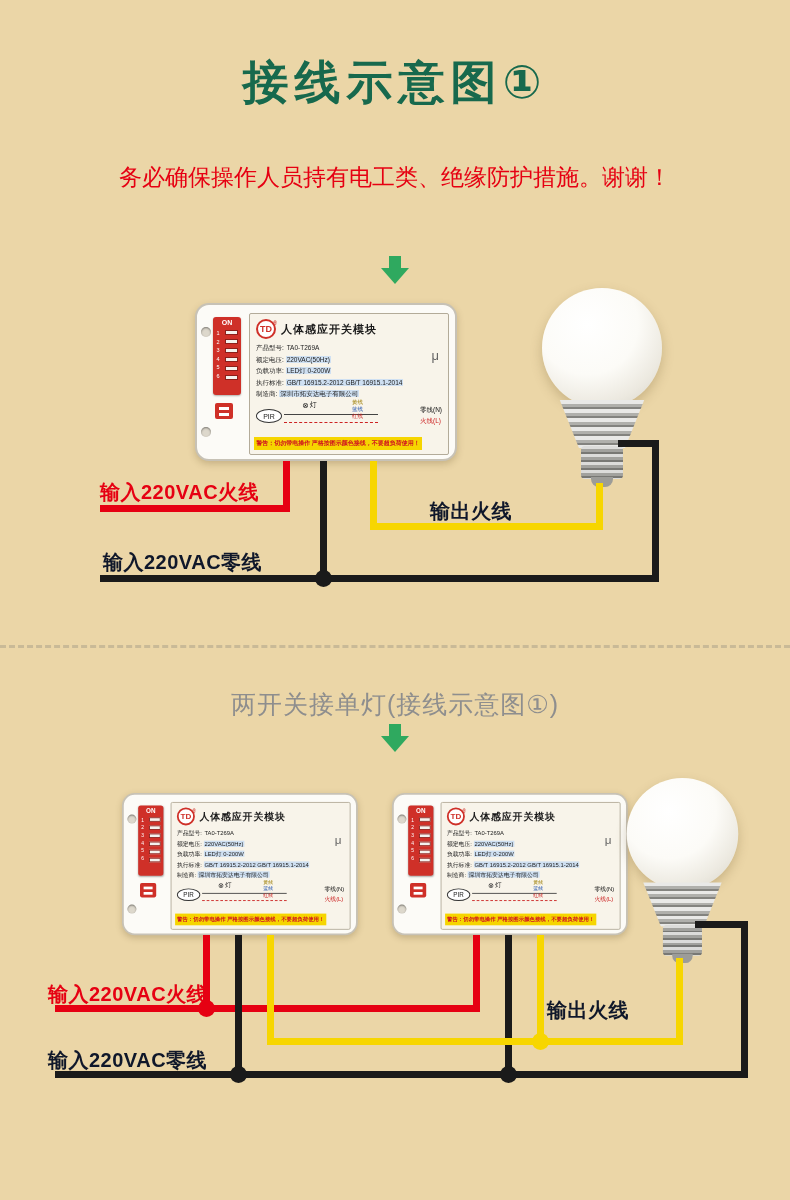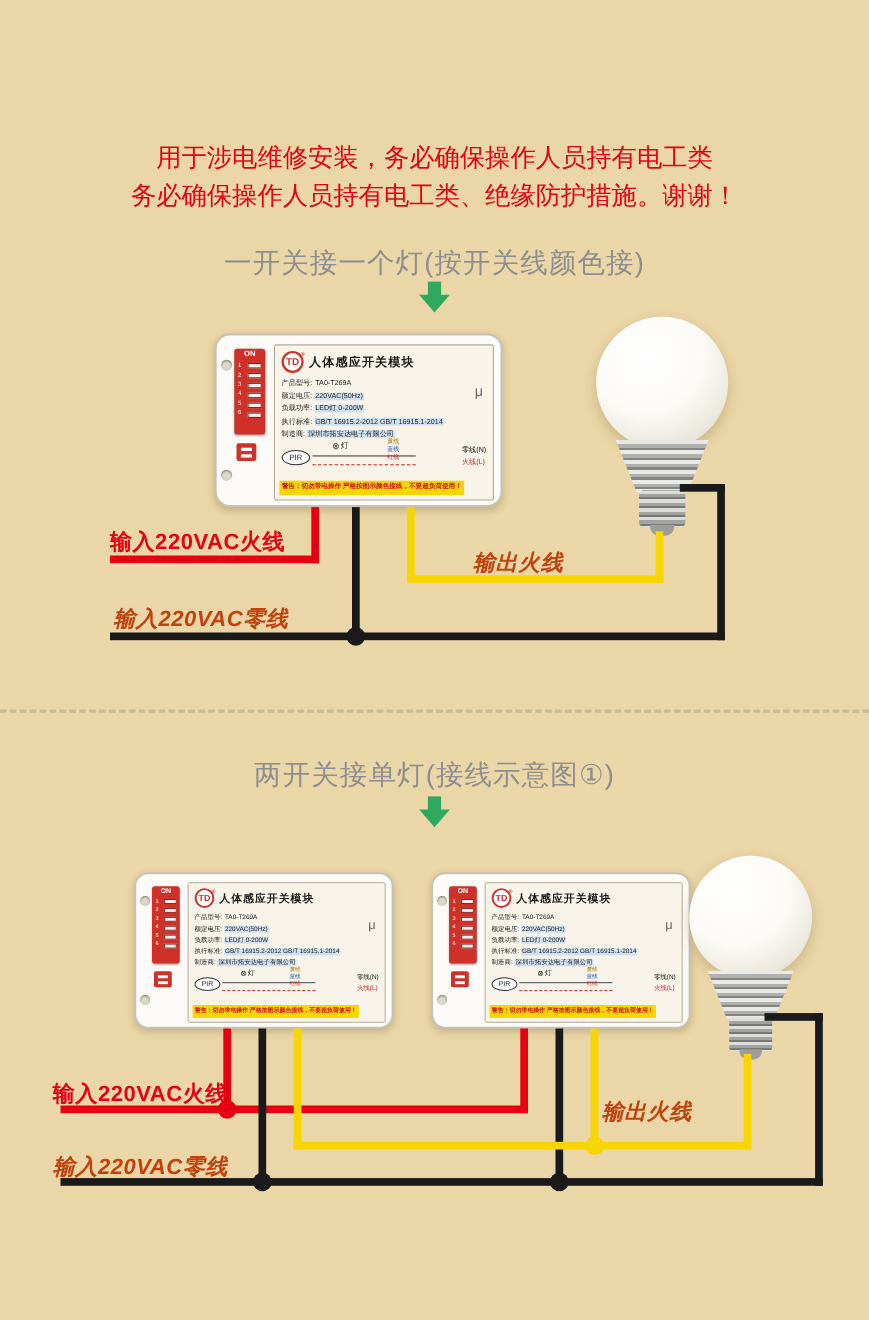--- a/index.html
+++ b/index.html
@@ -79,31 +79,30 @@
 
   
   .wire{position:absolute;}
   .w-red{background:#e60012;}
   .w-black{background:#1a1a1a;}
   .w-yellow{background:#f7d600;}
   .dot{position:absolute;width:17px;height:17px;border-radius:50%;}
   .dot-black{background:#1a1a1a;} .dot-red{background:#e60012;} .dot-yellow{background:#f7d600;}
   .wire-label{position:absolute;font-size:20px;font-weight:bold;white-space:nowrap;letter-spacing:0.5px;}
   .red-label{color:#e60012;}
-  .black-label{color:#c2410c;font-style:italic;}
+  .black-label{color:#0f172a;}
 </style>
 </head>
 <body>
 
 <div class="canvas">
 
-  <div class="warn warn1">用于涉电维修安装，务必确保操作人员持有电工类</div>
+  <div class="main-title">接线示意图①</div>
   <div class="warn warn2">务必确保操作人员持有电工类、绝缘防护措施。谢谢！</div>
 
-  <div class="sec-heading h1">一开关接一个灯(按开关线颜色接)</div>
   <div class="arrow-stem" style="left:389px;top:256px;"></div>
   <div class="arrow-head" style="left:381px;top:268px;"></div>
 
   <div class="module-slot" id="module-1" style="left:195px;top:303px;">
   <div class="module">
     <div class="hole hole-tl"></div>
     <div class="hole hole-bl"></div>
     <div class="dip">
       <div class="dip-on">ON</div>
       <div class="dip-nums">123456</div>

